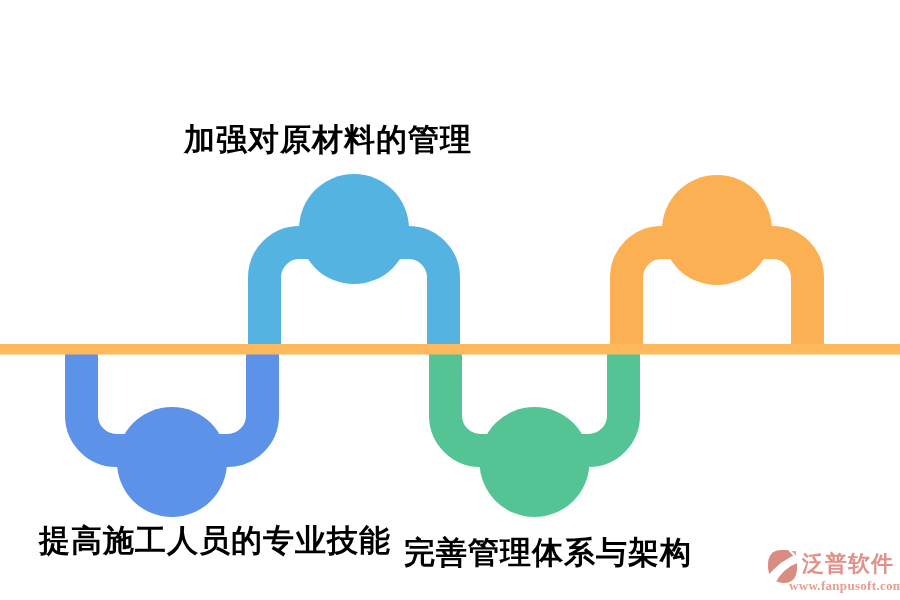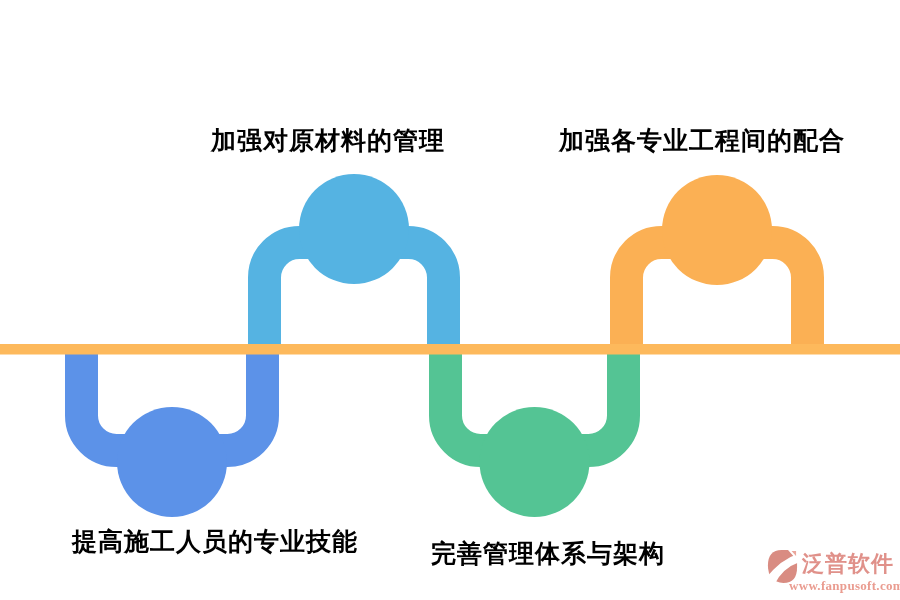--- a/index.html
+++ b/index.html
@@ -3,21 +3,21 @@
 <meta charset="utf-8">
 <style>
   html,body{margin:0;padding:0;}
   .stage{
     position:relative;width:900px;height:600px;background:#ffffff;
     overflow:hidden;font-family:"Liberation Sans","DejaVu Sans",sans-serif;
   }
   .wave-svg{position:absolute;left:0;top:0;}
   .step-label{
     position:absolute;transform:translateX(-50%);
-    font-size:25px;font-weight:bold;letter-spacing:1px;
+    font-size:31px;font-weight:bold;letter-spacing:1px;
     color:#000;white-space:nowrap;line-height:26px;
   }
   .watermark{position:absolute;left:766px;top:547px;width:130px;height:50px;}
   .watermark-brand{
     position:absolute;left:36px;top:2px;
     font-size:22px;font-weight:bold;letter-spacing:1px;white-space:nowrap;
   }
   .watermark-url{
     position:absolute;left:3px;top:31px;
     font-family:"Liberation Serif","DejaVu Serif",serif;
@@ -40,21 +40,20 @@
     <circle cx="172" cy="462" r="55" fill="#5C92E8"></circle>
     <circle cx="354" cy="229" r="55" fill="#55B3E2"></circle>
     <circle cx="534.5" cy="462" r="55" fill="#54C494"></circle>
     <circle cx="717" cy="230" r="55" fill="#FBB054"></circle>
 
     <rect x="0" y="344" width="900" height="10.5" fill="#FDB95C"></rect>
   </svg>
 
   <div class="step-label" style="left: 328px; top: 127px; color: rgb(0, 0, 0);">加强对原材料的管理</div>
 
-  <div class="step-label" style="left: 702px; top: 127px; color: rgb(0, 0, 0);">加强各专业工程间的配合</div>
 
   <div class="step-label" style="left: 215px; top: 528px; color: rgb(0, 0, 0); text-align: center;">提高施工人员的专业技能</div>
 
   <div class="step-label" style="left: 548px; top: 540px; color: rgb(0, 0, 0);">完善管理体系与架构</div>
 
   <div class="watermark">
     <svg class="watermark-icon" width="33" height="37" viewBox="0 0 34 38">
       <path d="M16 2 Q2 2 2 18 Q2 35 18 36 Q32 36 32 20 L32 2 Z" fill="#D98C82"></path>
       <path d="M-3 35 Q14 11 36 5 L36 14 Q16 20 7 41 Z" fill="#ffffff"></path>
       <polygon points="24,2 32,2 32,11" stroke="#ffffff" stroke-width="2" fill="#EBA79C"></polygon>

